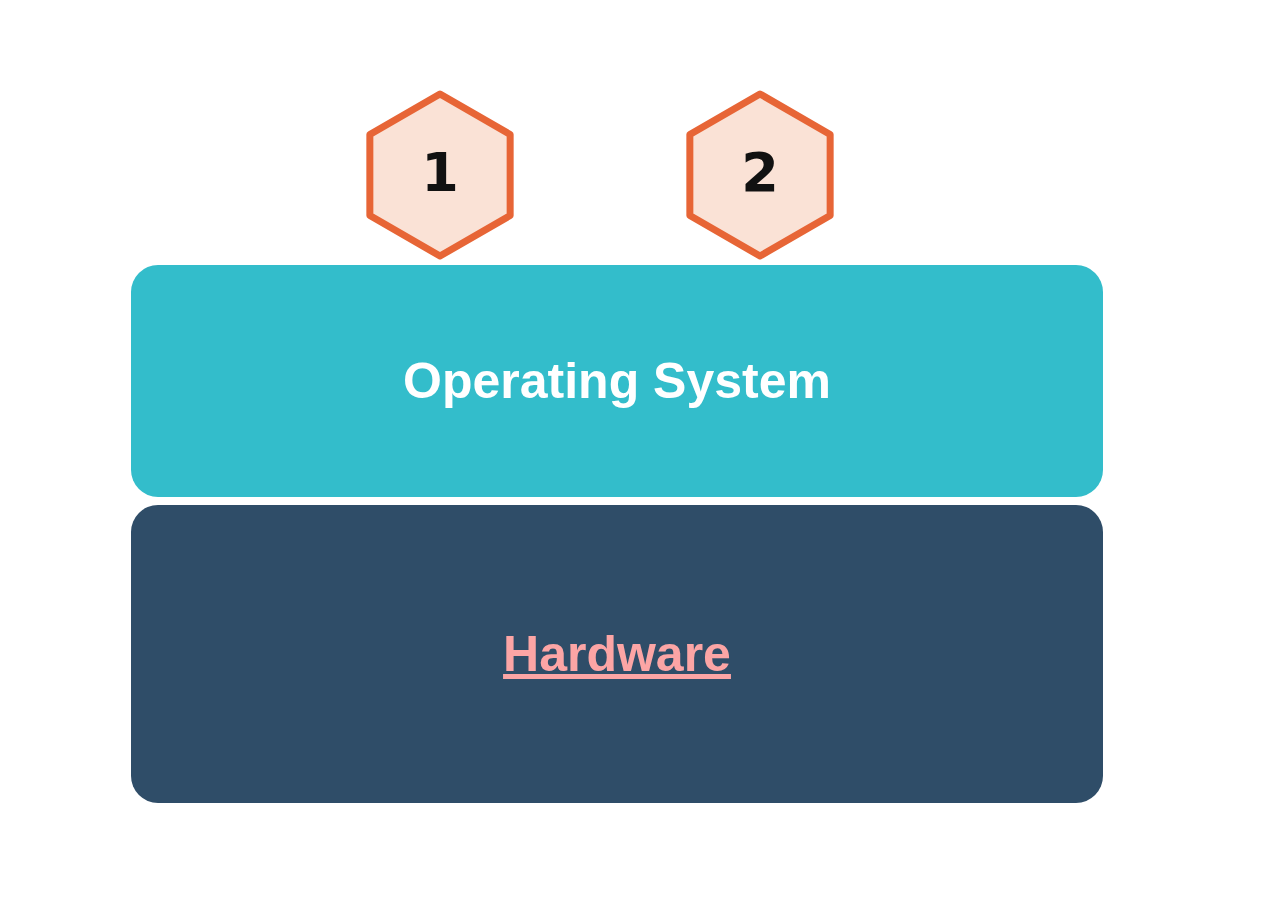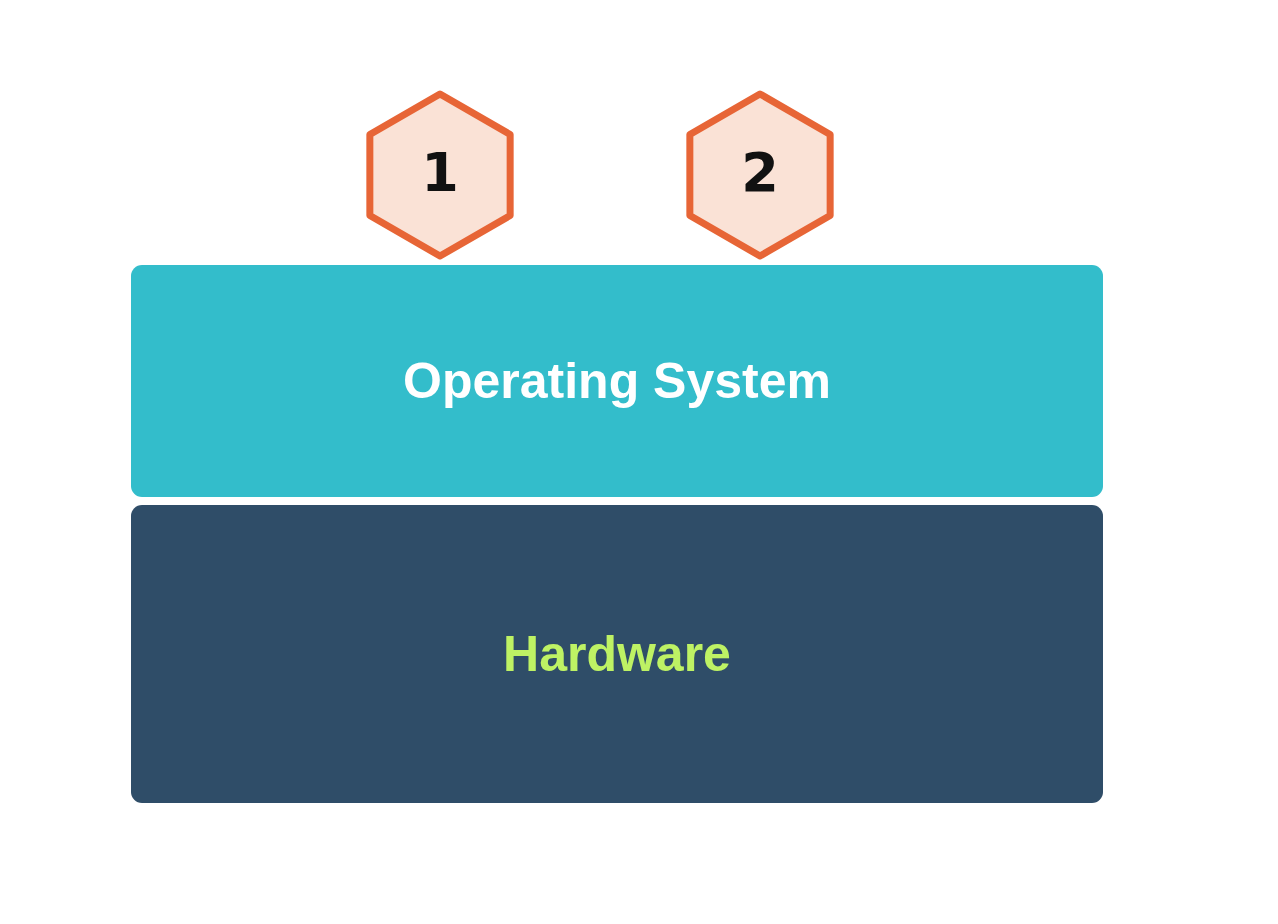--- a/index.html
+++ b/index.html
@@ -41,21 +41,21 @@
     font-weight: 700;
     font-size: 54px;
     line-height: 1;
     color: #111111;
     padding-bottom: 4px;
   }
   .layer {
     position: absolute;
     left: 131px;
     width: 972px;
-    border-radius: 11px;
+    border-radius: 27px;
     display: flex;
     align-items: center;
     justify-content: center;
   }
   .layer-os { top: 265px; height: 232px; }
   .layer-hw { top: 505px; height: 298px; }
   .layer-label {
     font-weight: 700;
     font-size: 50px;
     line-height: 1.2;
@@ -79,16 +79,16 @@
       <polygon points="74,4 144.15,44.5 144.15,125.5 74,166 3.85,125.5 3.85,44.5" stroke-width="7" stroke-linejoin="round" fill="#fae2d6" stroke="#e76536"></polygon>
     </svg>
     <span class="hex-number" style="color: rgb(17, 17, 17);">2</span>
   </div>
 
   <div class="layer layer-os" style="background-color: rgb(51, 189, 203);">
     <span class="layer-label" style="color: rgb(255, 255, 255);">Operating System</span>
   </div>
 
   <div class="layer layer-hw" style="background-color: rgb(47, 77, 104);">
-    <span class="layer-label" style="color: #bef264;">Hardware</span>
+    <span class="layer-label" style="color: #fca5a5; text-decoration: underline;">Hardware</span>
   </div>
 
 </div>
 
 </body></html>

